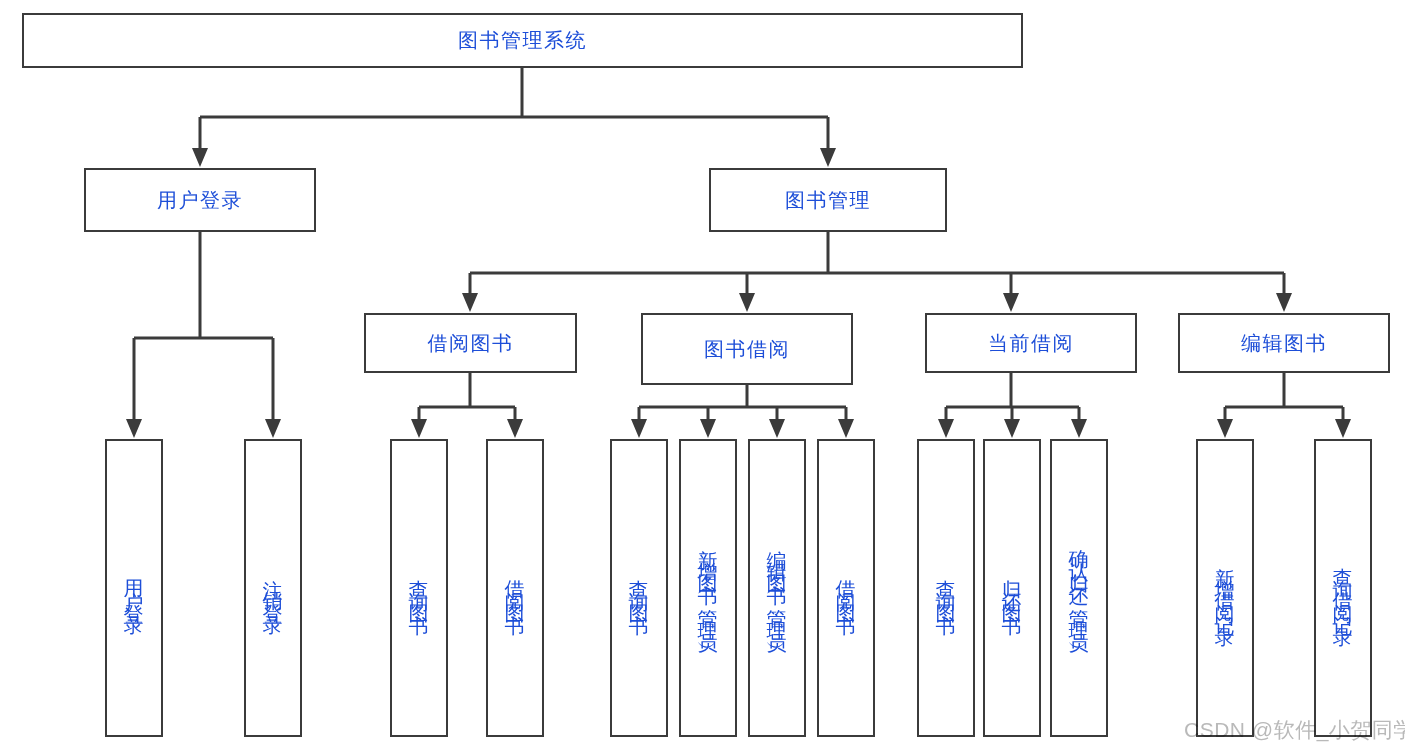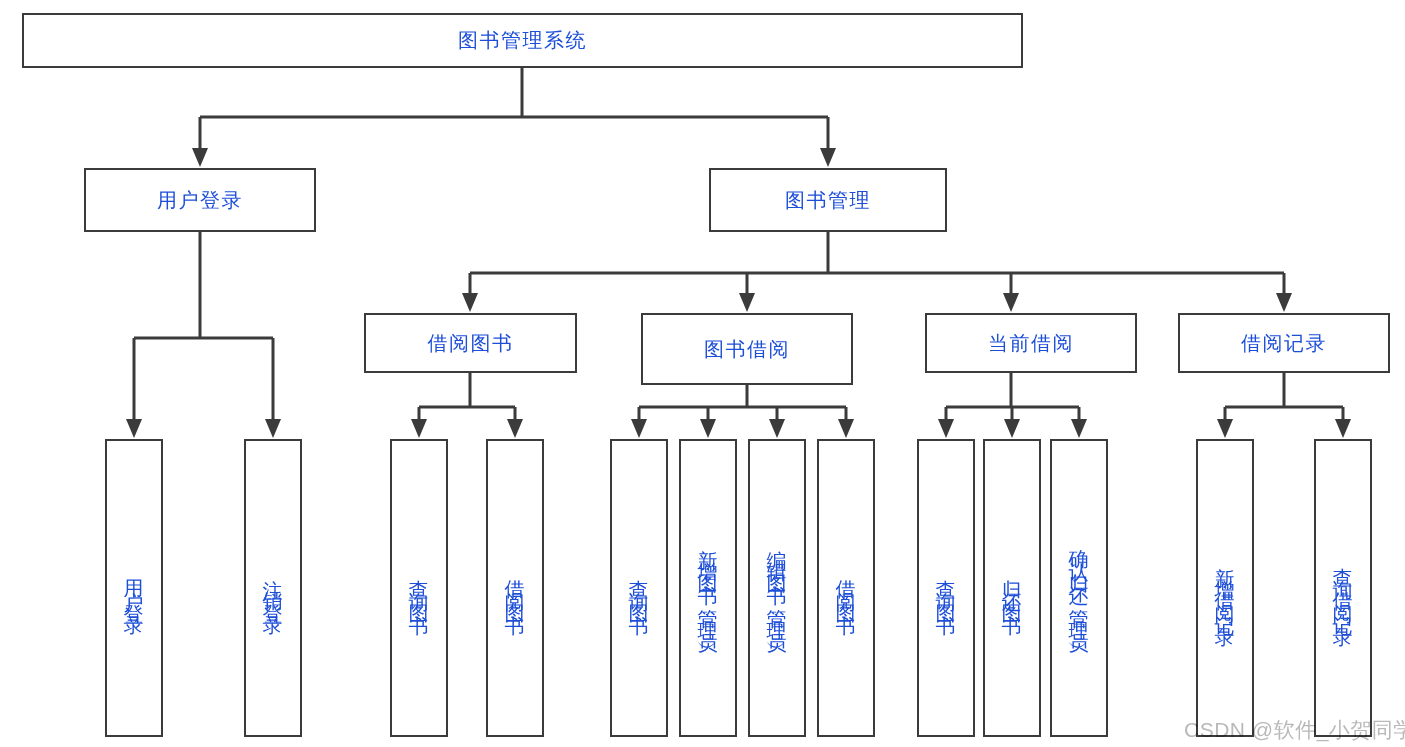--- a/index.html
+++ b/index.html
@@ -84,21 +84,21 @@
   <div class="node" style="left:364px;top:313px;width:213px;height:60px">
     <span class="lbl">借阅图书</span>
   </div>
   <div class="node" style="left:641px;top:313px;width:212px;height:72px">
     <span class="lbl">图书借阅</span>
   </div>
   <div class="node" style="left:925px;top:313px;width:212px;height:60px">
     <span class="lbl">当前借阅</span>
   </div>
   <div class="node" style="left:1178px;top:313px;width:212px;height:60px">
-    <span class="lbl">借阅记录</span>
+    <span class="lbl">编辑图书</span>
   </div>
 
   <div class="node vnode" style="left:105px;top:439px;width:58px;height:298px">
     <span class="lbl">用户登录</span>
   </div>
   <div class="node vnode" style="left:244px;top:439px;width:58px;height:298px">
     <span class="lbl">注销登录</span>
   </div>
 
   <div class="node vnode" style="left:390px;top:439px;width:58px;height:298px">

